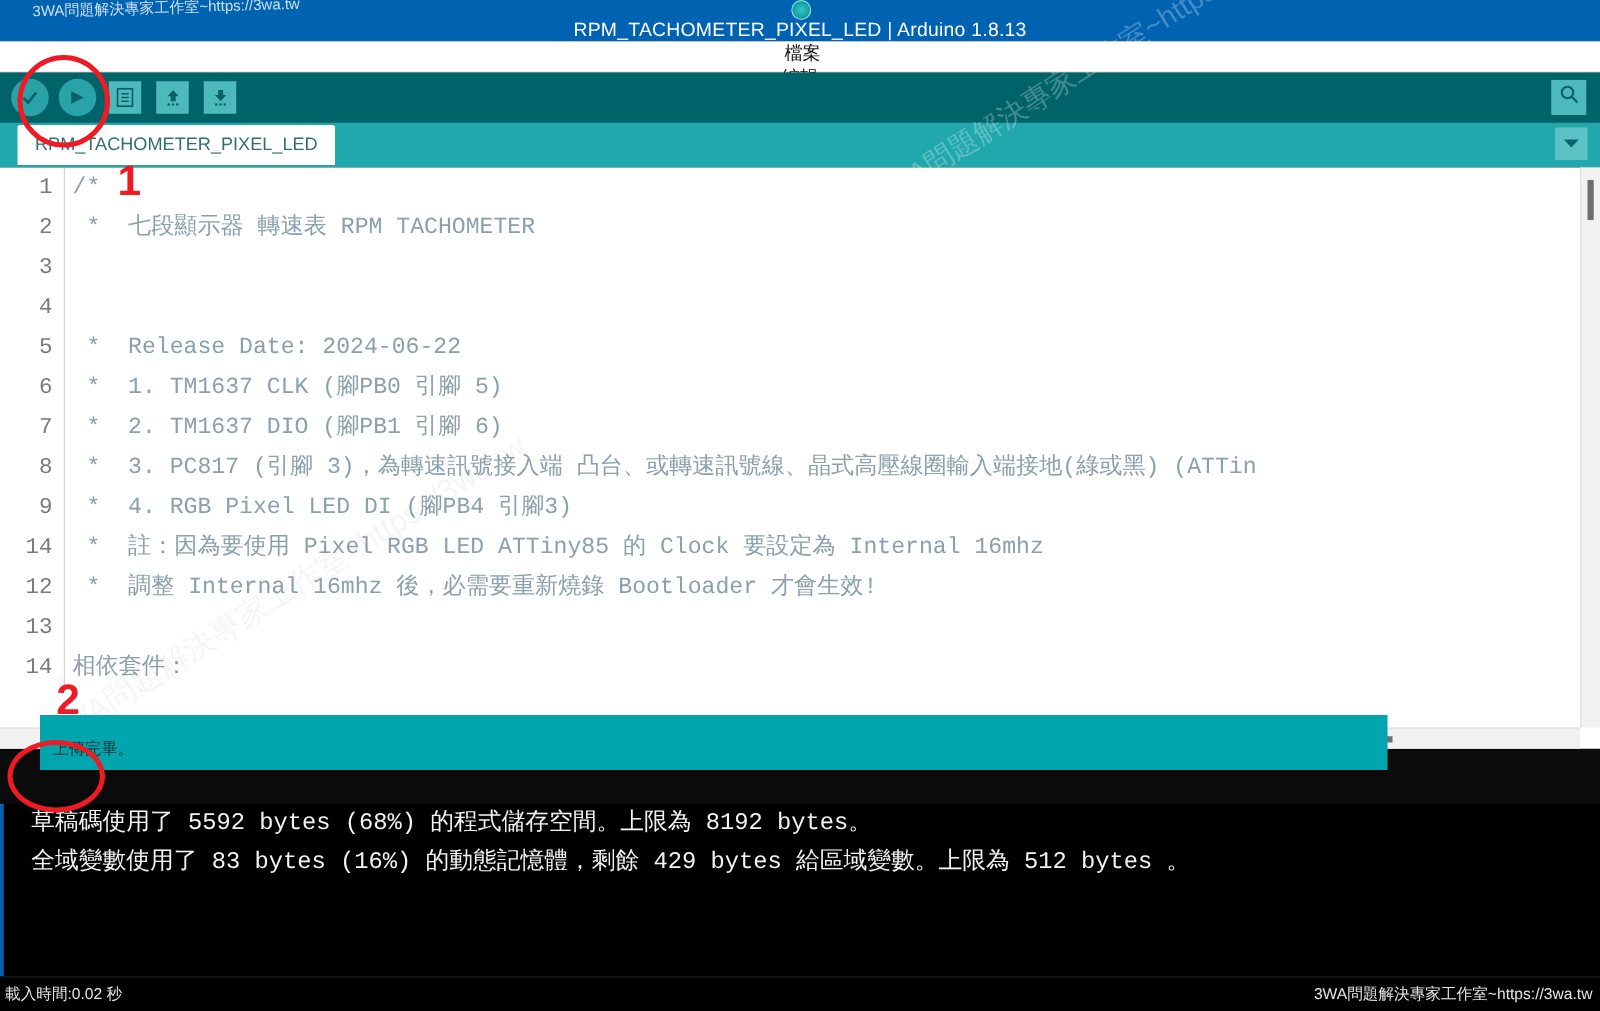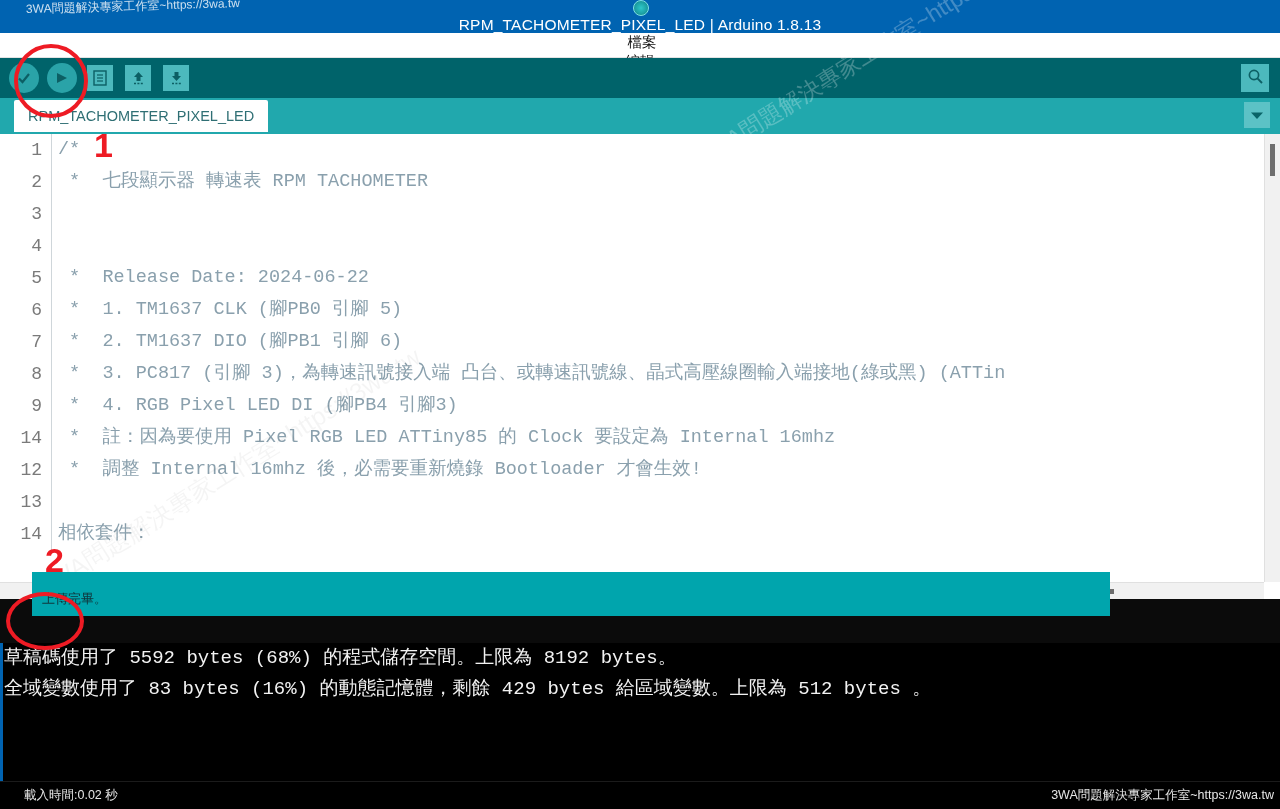--- a/index.html
+++ b/index.html
@@ -142,32 +142,32 @@
     position: absolute; left: 10px; top: 18px;
     font-size: 13px; color: #10343a; white-space: nowrap;
   }
 
   
   .console {
     position: absolute; left: 0; top: 643px; width: 1280px; height: 138px;
     background: #000000; overflow: hidden;
   }
   .console-line {
-    color: #f2f2f2; font-size: 19px; white-space: pre; padding-left: 4px;
+    color: #f2f2f2; font-size: 19px; white-space: pre; padding-left: 25px;
     line-height: 31px;
     font-family: "Liberation Mono", "DejaVu Sans Mono", monospace;
   }
 
   
   .bottombar {
     position: absolute; left: 0; bottom: 0; width: 1280px; height: 28px;
     background: #000000; border-top: 1px solid #1b1b1b;
     display: flex; align-items: center;
   }
-  .bb-left { color: #e6e6e6; font-size: 12.5px; padding-left: 24px; white-space: nowrap; }
+  .bb-left { color: #e6e6e6; font-size: 12.5px; padding-left: 4px; white-space: nowrap; }
   .bb-right { margin-left: auto; color: #e6e6e6; font-size: 12.5px; padding-right: 6px; white-space: nowrap; }
 
   
   .edge-left {
     position: absolute; left: 0; top: 643px; width: 3px; height: 166px;
     background: #0063b1;
   }
 
   
   .wm {

